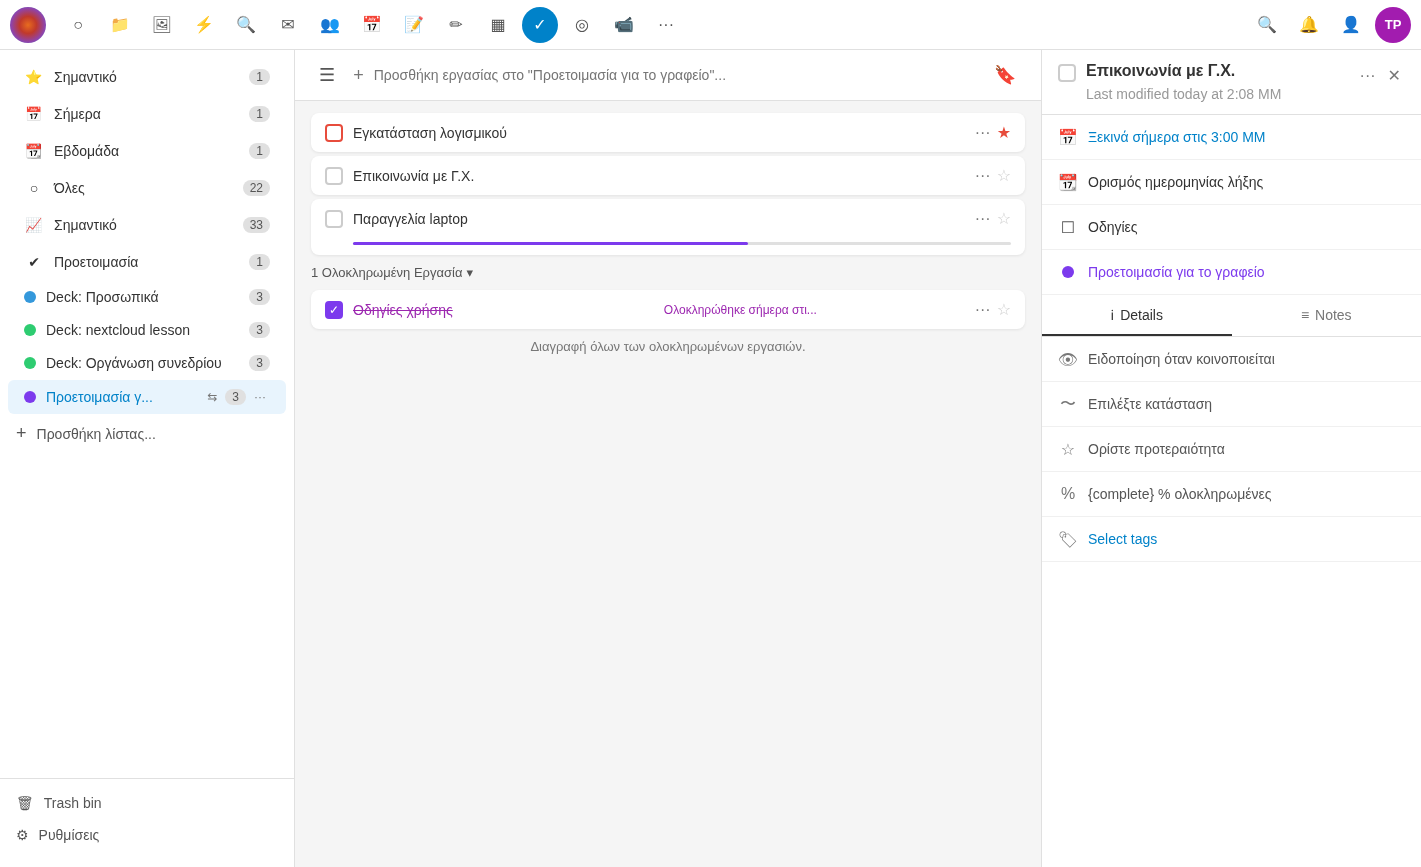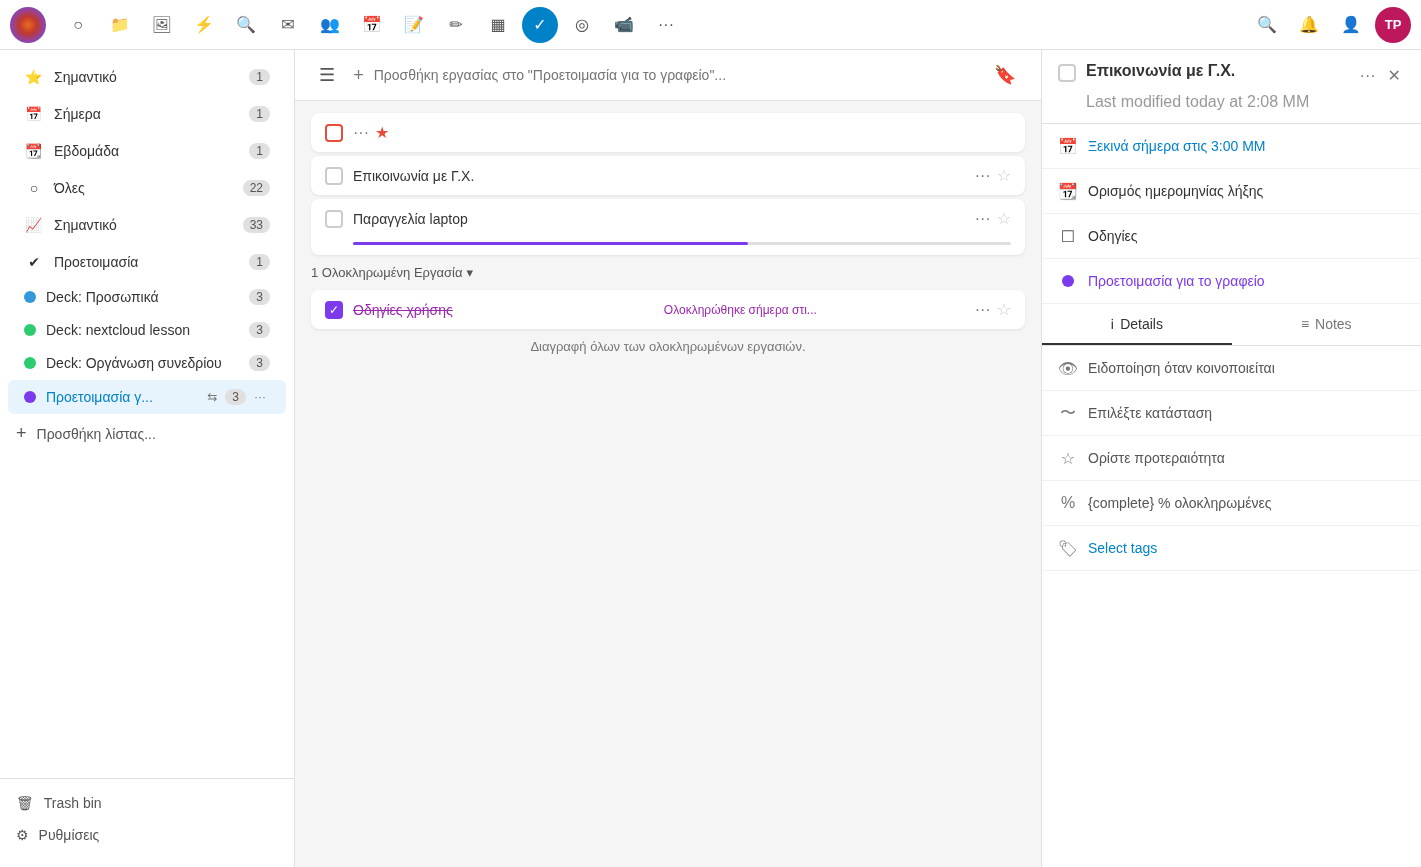--- a/index.html
+++ b/index.html
@@ -5,21 +5,21 @@
     * { box-sizing: border-box; margin: 0; padding: 0; }
     body { font-family: -apple-system, BlinkMacSystemFont, 'Segoe UI', sans-serif; background: #f5f5f5; display: flex; flex-direction: column; height: 867px; width: 1421px; overflow: hidden; }
 
     
     .topbar { height: 50px; background: #fff; border-bottom: 1px solid #e0e0e0; display: flex; align-items: center; padding: 0 10px; gap: 6px; }
     .topbar-logo { width: 36px; height: 36px; background: radial-gradient(circle, #e86c1f, #c0392b, #8e44ad, #2980b9); border-radius: 50%; margin-right: 8px; flex-shrink: 0; }
     .topbar-icon { width: 36px; height: 36px; display: flex; align-items: center; justify-content: center; border-radius: 50%; cursor: pointer; color: #555; font-size: 16px; flex-shrink: 0; }
     .topbar-icon.active { background: #0082c9; color: #fff; }
     .topbar-spacer { flex: 1; }
     .topbar-right { display: flex; align-items: center; gap: 6px; }
-    .avatar { width: 36px; height: 36px; background: #be185d; border-radius: 50%; display: flex; align-items: center; justify-content: center; color: #fff; font-weight: bold; font-size: 13px; }
+    .avatar { width: 36px; height: 36px; background: #a21caf; border-radius: 50%; display: flex; align-items: center; justify-content: center; color: #fff; font-weight: bold; font-size: 13px; }
 
     
     .main-layout { display: flex; flex: 1; overflow: hidden; }
 
     
     .sidebar { width: 295px; background: #fff; border-right: 1px solid #e0e0e0; display: flex; flex-direction: column; overflow-y: auto; }
     .sidebar-items { flex: 1; padding: 8px 0; }
     .sidebar-item { display: flex; align-items: center; padding: 8px 16px; cursor: pointer; border-radius: 6px; margin: 1px 8px; gap: 10px; color: #333; font-size: 14px; }
     .sidebar-item.active { background: #e8f4fd; color: #0082c9; }
     .sidebar-item .icon { width: 20px; height: 20px; display: flex; align-items: center; justify-content: center; flex-shrink: 0; }
@@ -59,21 +59,21 @@
     
     .task-progress { width: 100%; height: 3px; background: #e0e0e0; border-radius: 2px; margin-top: 4px; }
     .task-progress-fill { height: 100%; background: #7c3aed; border-radius: 2px; }
 
     
     .detail-panel { width: 380px; background: #fff; border-left: 1px solid #e0e0e0; display: flex; flex-direction: column; overflow-y: auto; }
     .detail-header { padding: 12px 16px; display: flex; align-items: flex-start; gap: 10px; border-bottom: 1px solid #e0e0e0; }
     .detail-checkbox { width: 18px; height: 18px; border: 2px solid #ccc; border-radius: 4px; flex-shrink: 0; margin-top: 2px; }
     .detail-title-area { flex: 1; }
     .detail-title { font-size: 16px; font-weight: 600; color: #333; }
-    .detail-modified { font-size: 16px; color: #999; margin-top: 13px; }
+    .detail-modified { font-size: 14px; color: #999; margin-top: 6px; }
     .detail-header-actions { display: flex; gap: 4px; }
     .detail-action-btn { background: none; border: none; cursor: pointer; color: #777; font-size: 16px; padding: 4px; border-radius: 4px; }
 
     .detail-row { padding: 12px 16px; border-bottom: 1px solid #f0f0f0; display: flex; align-items: center; gap: 10px; }
     .detail-row-icon { width: 20px; height: 20px; display: flex; align-items: center; justify-content: center; flex-shrink: 0; color: #0082c9; }
     .detail-row-label { font-size: 14px; color: #0082c9; font-weight: 500; cursor: pointer; }
     .detail-row-label.muted { color: #333; font-weight: 400; }
     .detail-row-label.purple { color: #7c3aed; }
 
     .detail-tabs { display: flex; border-bottom: 1px solid #e0e0e0; }
@@ -206,20 +206,21 @@
       <button class="hamburger-btn">☰</button>
       <span style="color:#777;font-size:18px;">+</span>
       <input class="task-input" placeholder="Προσθήκη εργασίας στο &quot;Προετοιμασία για το γραφείο&quot;..." style="">
       <button class="bookmark-btn">🔖</button>
     </div>
 
     <div class="task-list">
 
       <div class="task-item">
         <div class="task-checkbox urgent"></div>
+        <div class="task-label">Εγκατάσταση λογισμικού</div>
         <div class="task-actions">
           <button class="task-menu">···</button>
           <button class="task-star starred">★</button>
         </div>
       </div>
 
       <div class="task-item">
         <div class="task-checkbox"></div>
         <div class="task-label">Επικοινωνία με Γ.Χ.</div>
         <div class="task-actions">

